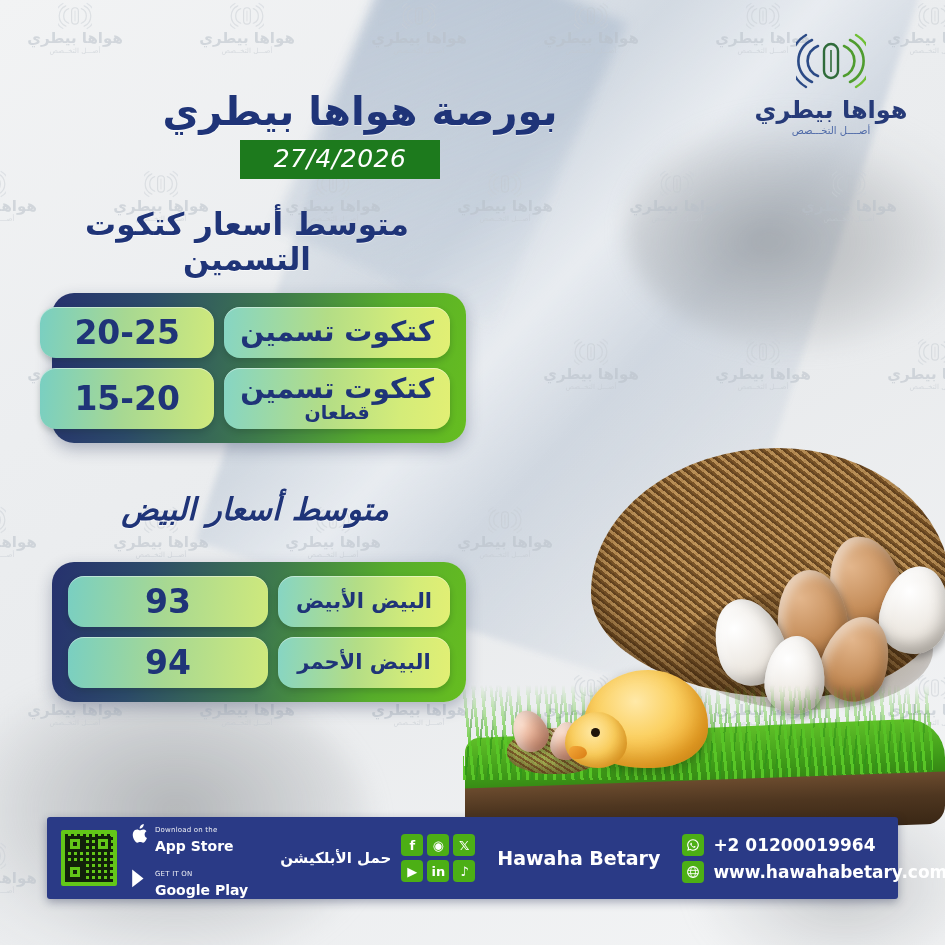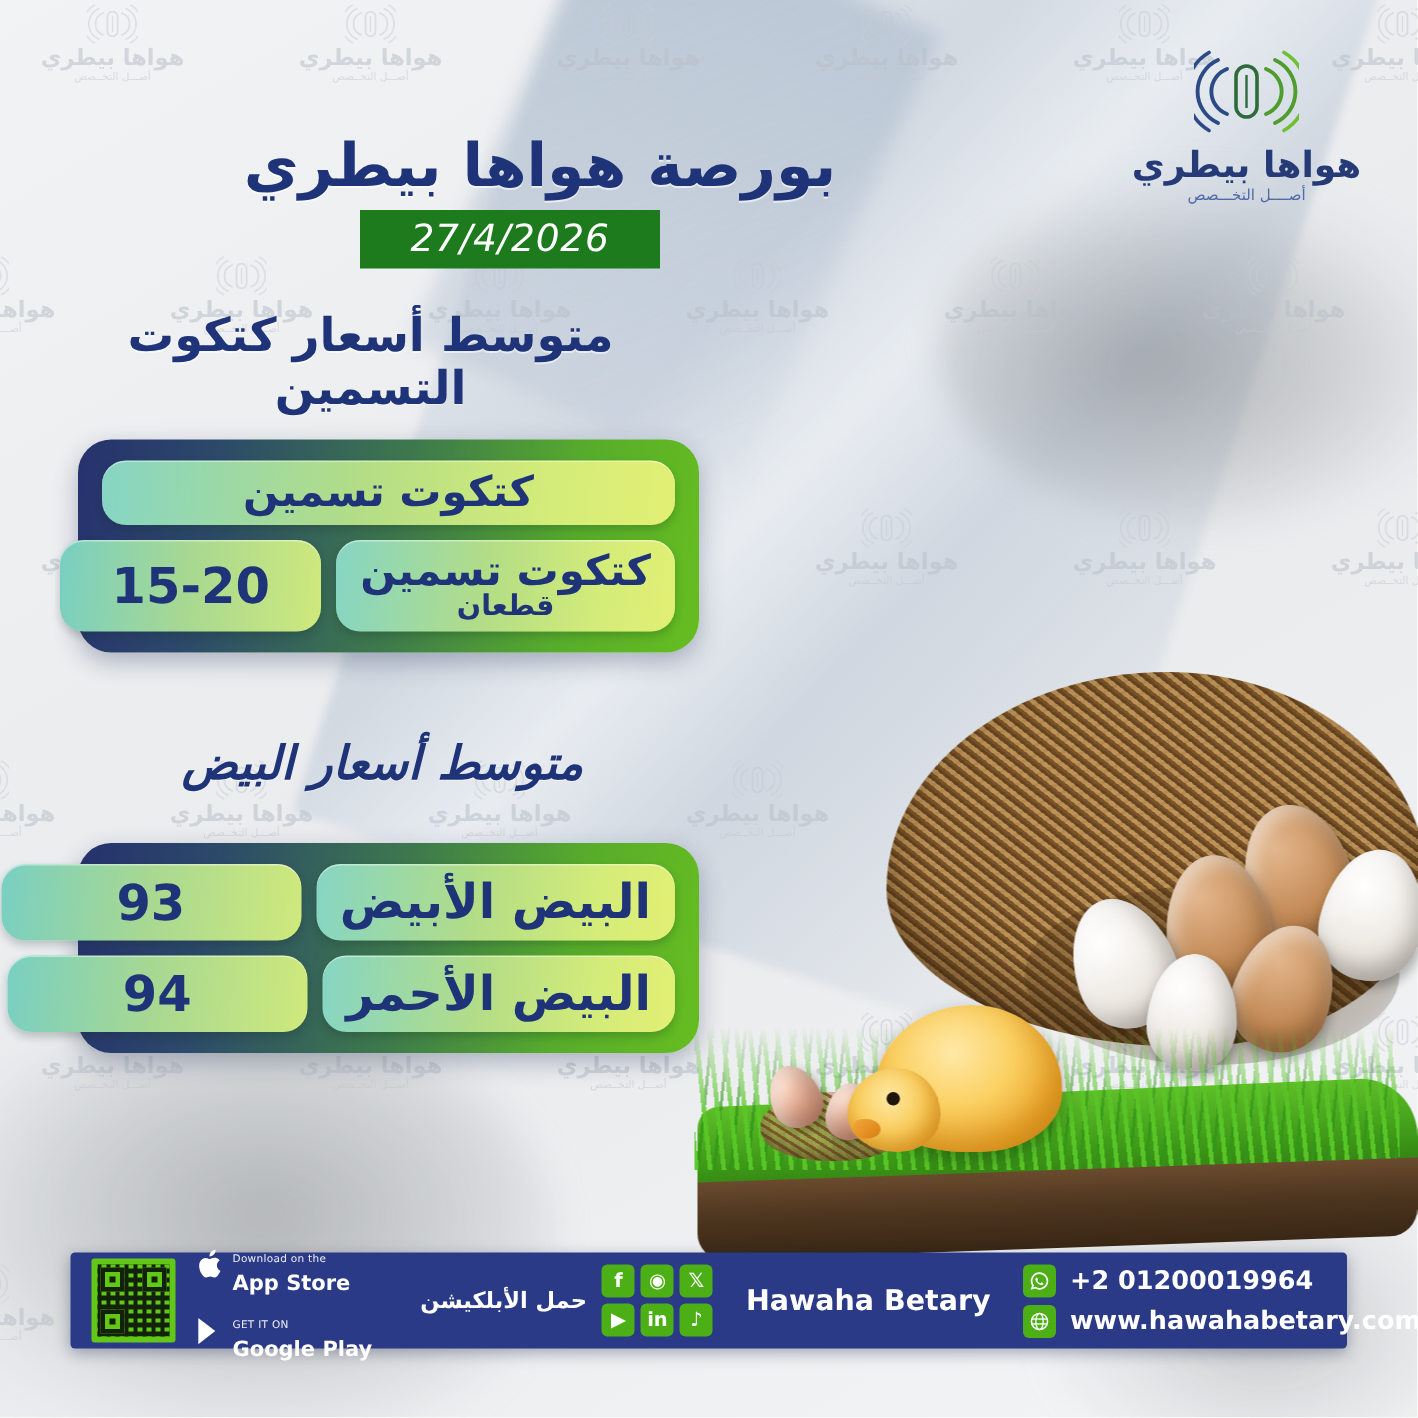--- a/index.html
+++ b/index.html
@@ -252,27 +252,27 @@
     font-size: 19px; font-weight: 700; line-height: 1.05; margin-top: -2px;
   }
   .pill.value {
     flex: 0 0 174px;
     padding: 6px 8px;
     font-size: 33px; font-weight: 800;
     direction: ltr;
     background: linear-gradient(95deg, #79cfc2 0%, #a7d892 48%, #cfe97c 100%);
   }
   .panel.eggs .pill.value { flex-basis: 200px; }
-  .panel.eggs .pill.label .lbl-main { font-size: 32px; }
+  .panel.eggs .pill.label .lbl-main { font-size: 21px; }
 
   
   .footer {
     position: absolute;
     left: 47px; bottom: 46px;
-    width: 851px; height: 64px;
+    width: 851px; height: 82px;
     background: #2a3a86;
     border-radius: 3px;
     display: flex; flex-direction: row-reverse; align-items: center;
     padding: 0 14px;
     box-shadow: 0 3px 10px rgba(20,30,70,.35);
   }
   .qr {
     width: 56px; height: 56px;
     background: #63c718;
     padding: 4px; border-radius: 2px;
@@ -894,20 +894,21 @@
     <span>27/4/2026</span>
   </div>
 
   <div class="section-heading" id="heading-chicks">متوسط أسعار كتكوت التسمين</div>
 
   <div class="panel" id="panel-chicks">
     <div class="price-row">
       <div class="pill label">
         <span class="lbl-main">كتكوت تسمين</span>
       </div>
+      <div class="pill value">20-25</div>
     </div>
     <div class="price-row">
       <div class="pill label">
         <span class="lbl-main">كتكوت تسمين</span>
         <span class="lbl-sub">قطعان</span>
       </div>
       <div class="pill value">15-20</div>
     </div>
   </div>
 

